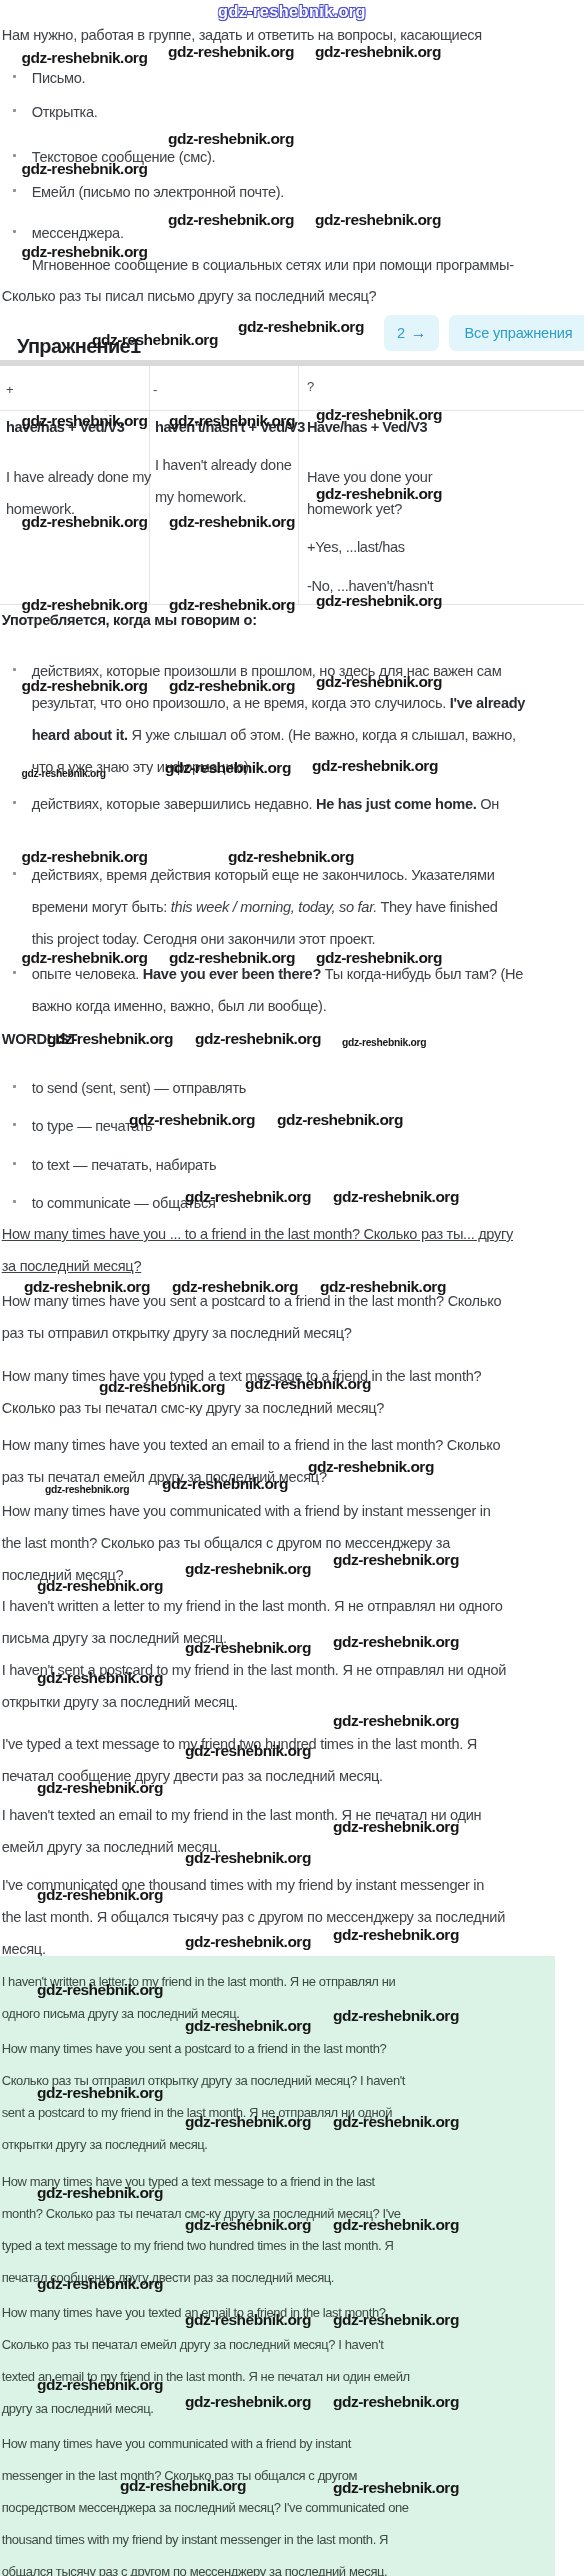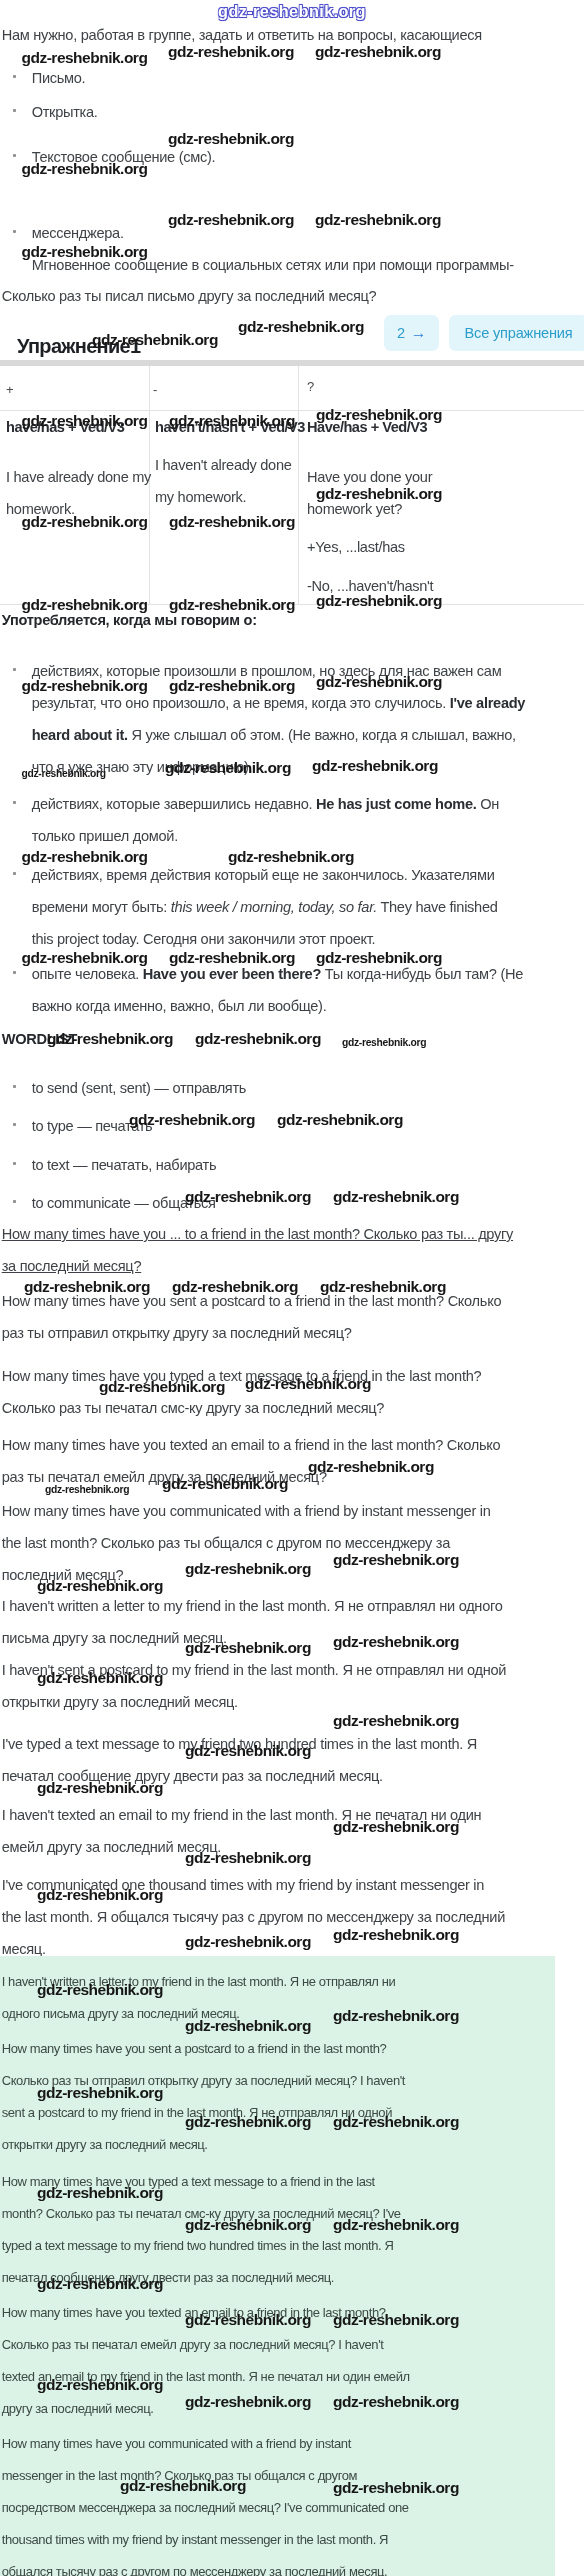--- a/index.html
+++ b/index.html
@@ -57,20 +57,24 @@
     <div class="ln">Письмо.</div>
   </div>
   <div class="t bullet" style="top:96px;">
     <span class="dot"></span>
     <div class="ln">Открытка.</div>
   </div>
   <div class="t bullet" style="top:141px;">
     <span class="dot"></span>
     <div class="ln">Текстовое сообщение (смс).</div>
   </div>
+  <div class="t bullet" style="top:176px;">
+    <span class="dot"></span>
+    <div class="ln">Емейл (письмо по электронной почте).</div>
+  </div>
   <div class="t bullet" style="top:217px;">
     <span class="dot"></span>
     <div class="ln">мессенджера.</div>
     <div class="ln">Мгновенное сообщение в социальных сетях или при помощи программы-</div>
   </div>
 
   <div class="t" style="top:280px;">
     <div class="ln">Сколько раз ты писал письмо другу за последний месяц?</div>
   </div>
 
@@ -130,21 +134,20 @@
     <span class="dot"></span>
     <div class="ln"><span>действиях, которые произошли в прошлом, но здесь для нас важен сам</span></div>
     <div class="ln"><span>результат, что оно произошло, а не время, когда это случилось. </span><span class="b">I've already</span></div>
     <div class="ln"><span class="b">heard about it.</span><span> Я уже слышал об этом. (Не важно, когда я слышал, важно,</span></div>
     <div class="ln"><span>что я уже знаю эту информацию).</span></div>
   </div>
 
   <div class="t bullet" style="top:788px;">
     <span class="dot"></span>
     <div class="ln"><span>действиях, которые завершились недавно. </span><span class="b">He has just come home.</span><span> Он</span></div>
-    <div class="ln"><span>только пришел домой.</span></div>
   </div>
 
   <div class="t bullet" style="top:859px;">
     <span class="dot"></span>
     <div class="ln"><span>действиях, время действия который еще не закончилось. Указателями</span></div>
     <div class="ln"><span>времени могут быть: </span><span class="i">this week / morning, today, so far.</span><span> They have finished</span></div>
     <div class="ln"><span>this project today. Сегодня они закончили этот проект.</span></div>
   </div>
 
   <div class="t bullet" style="top:958px;">

